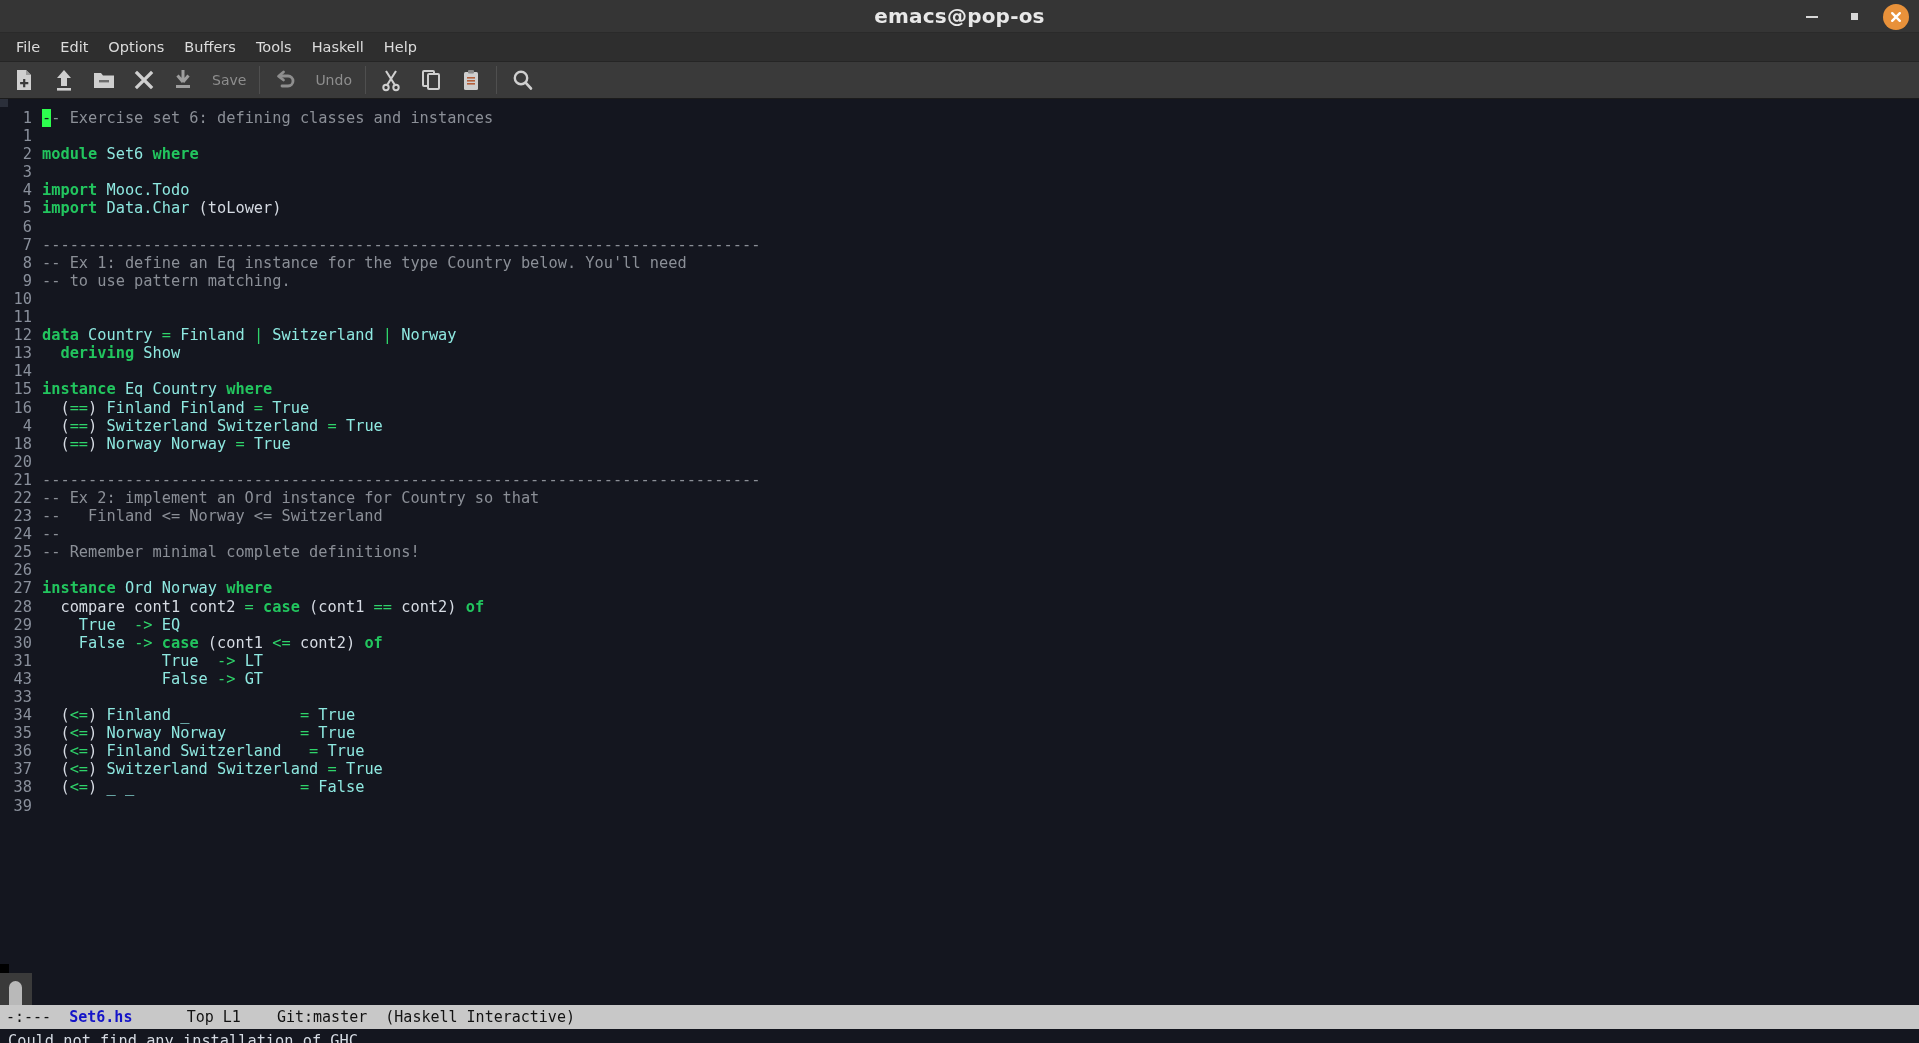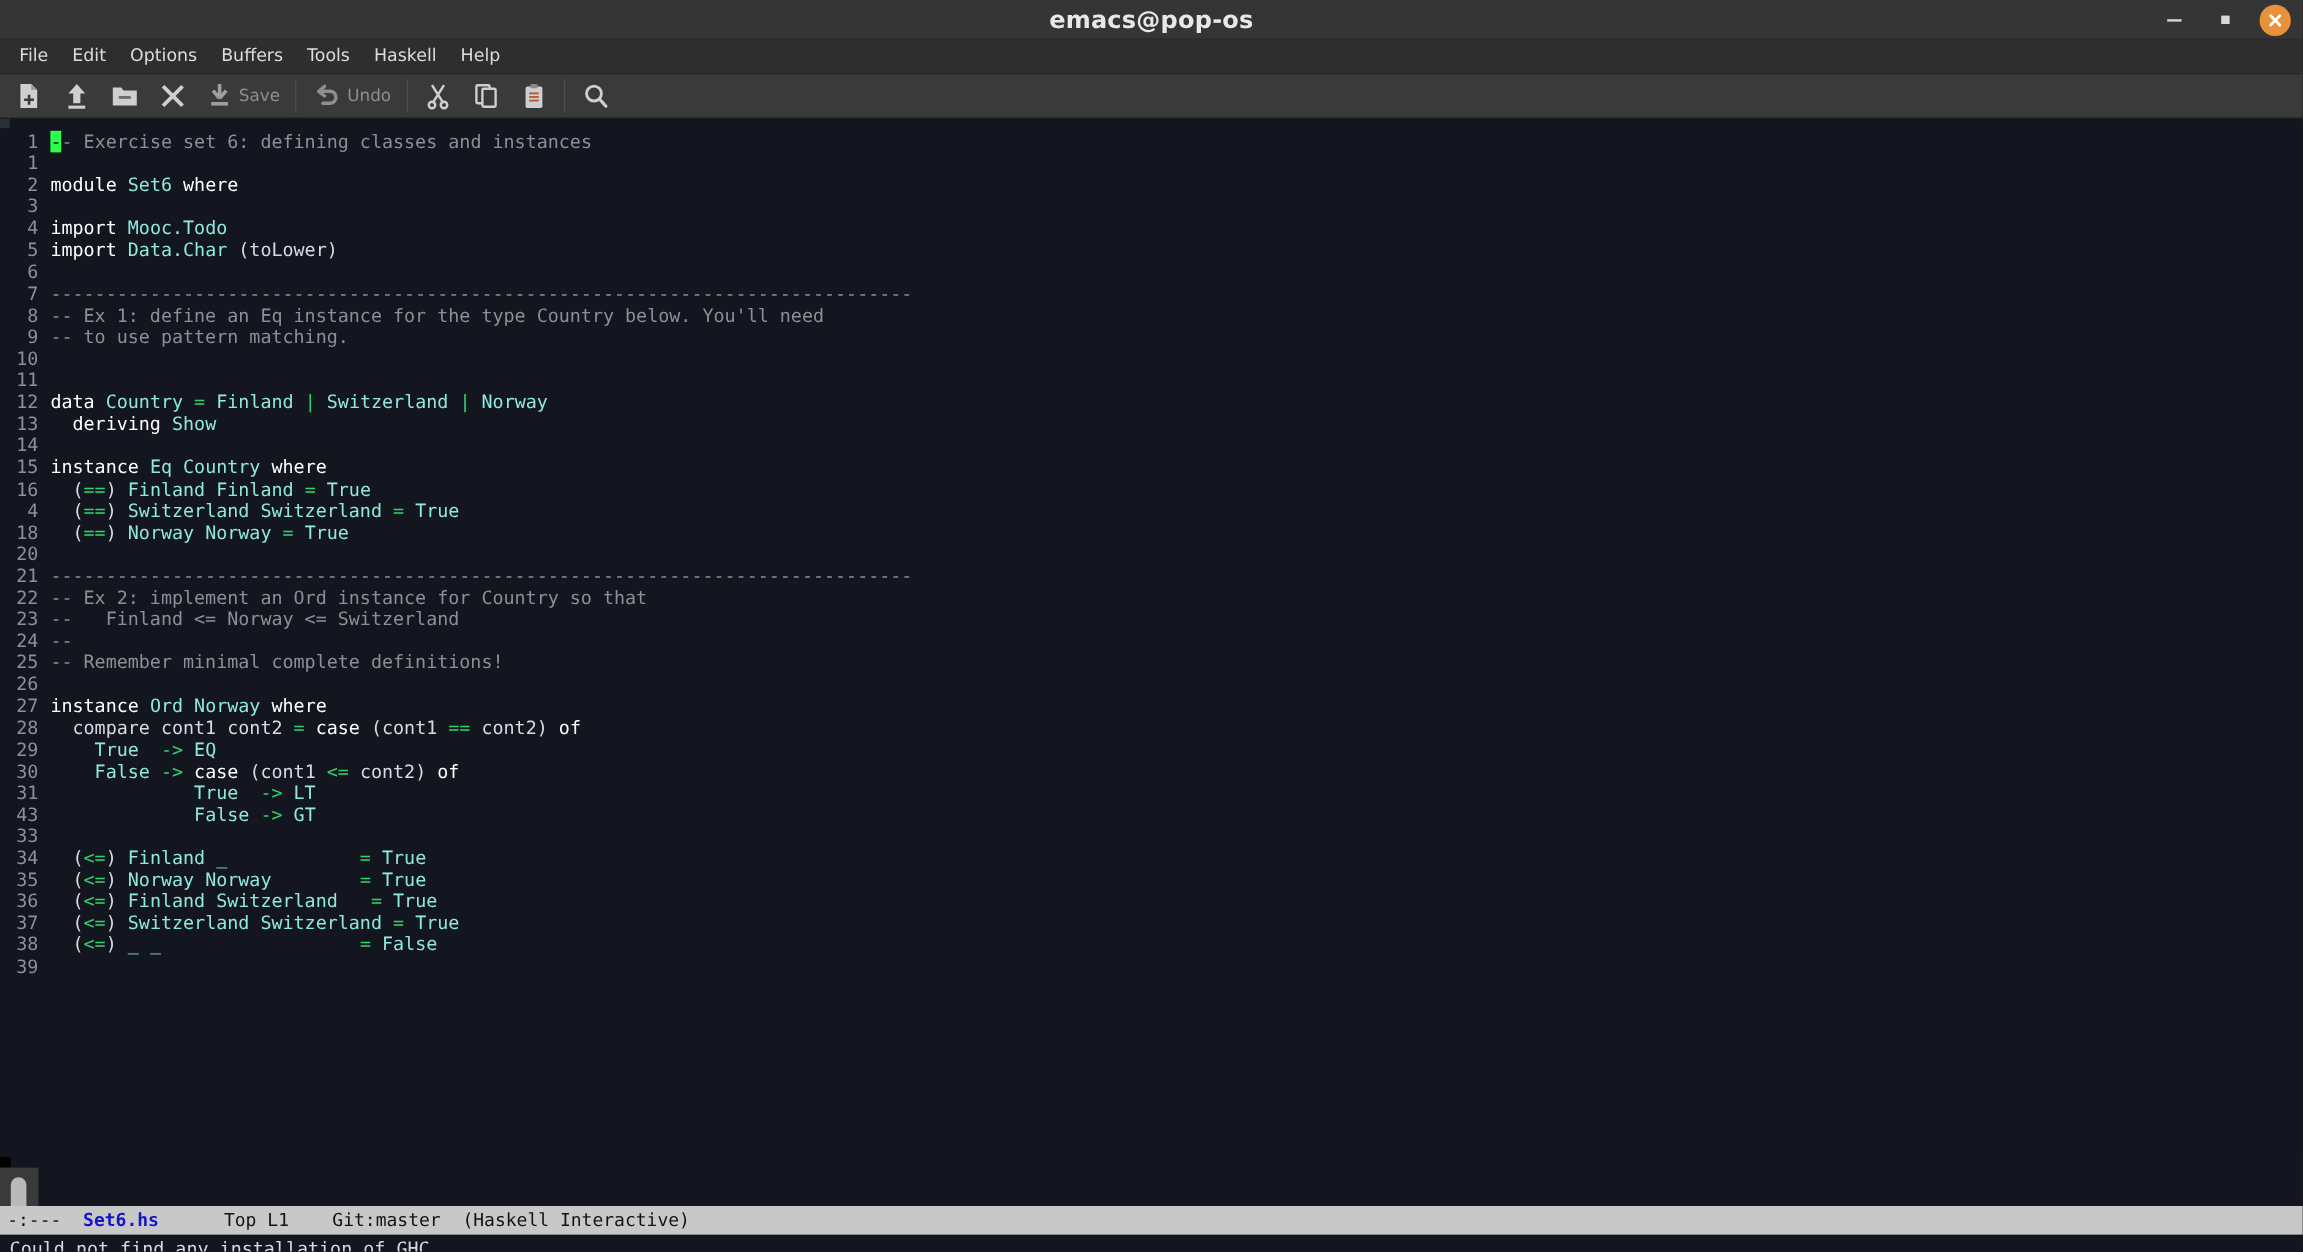--- a/index.html
+++ b/index.html
@@ -75,21 +75,21 @@
     height: 37px;
     background: #3a3a3a;
     display: flex;
     align-items: center;
     padding-left: 4px;
     border-bottom: 1px solid #1b1b1b;
   }
   .tb-btn {
     display: flex;
     align-items: center;
-    gap: 5px;
+    gap: 18px;
     height: 33px;
     padding: 0 8px;
     cursor: pointer;
     justify-content: space-between;
   }
   .tb-btn .tlabel {
     color: #b4b4b4;
     font-family: "DejaVu Sans", sans-serif;
     font-size: 14px;
   }
@@ -130,21 +130,21 @@
     font-size: 15.3px;
     color: #c9d1d9;
   }
   .lnum {
     display: inline-block;
     width: 32px;
     text-align: right;
     color: #8a909c;
     margin-right: 10px;
   }
-  .kw      { color: #ffffff; }
+  .kw      { color: #22c55e; font-weight: bold; }
   .con     { color: #8ee8e0; }
   .op      { color: #2fd36a; }
   .com     { color: #8b8f97; }
   .pl      { color: #d6dbe3; }
   .cursor  {
     background: #2dff4e;
     color: #14161f;
   }
 
   #fringe-right {

